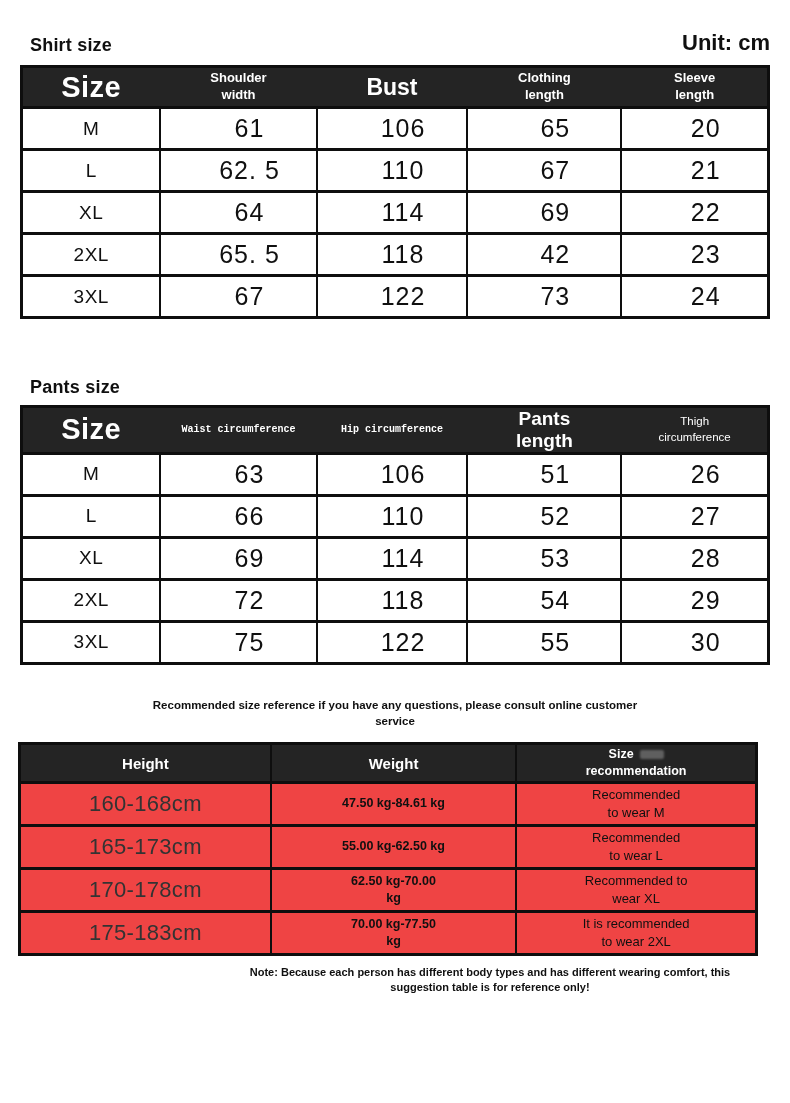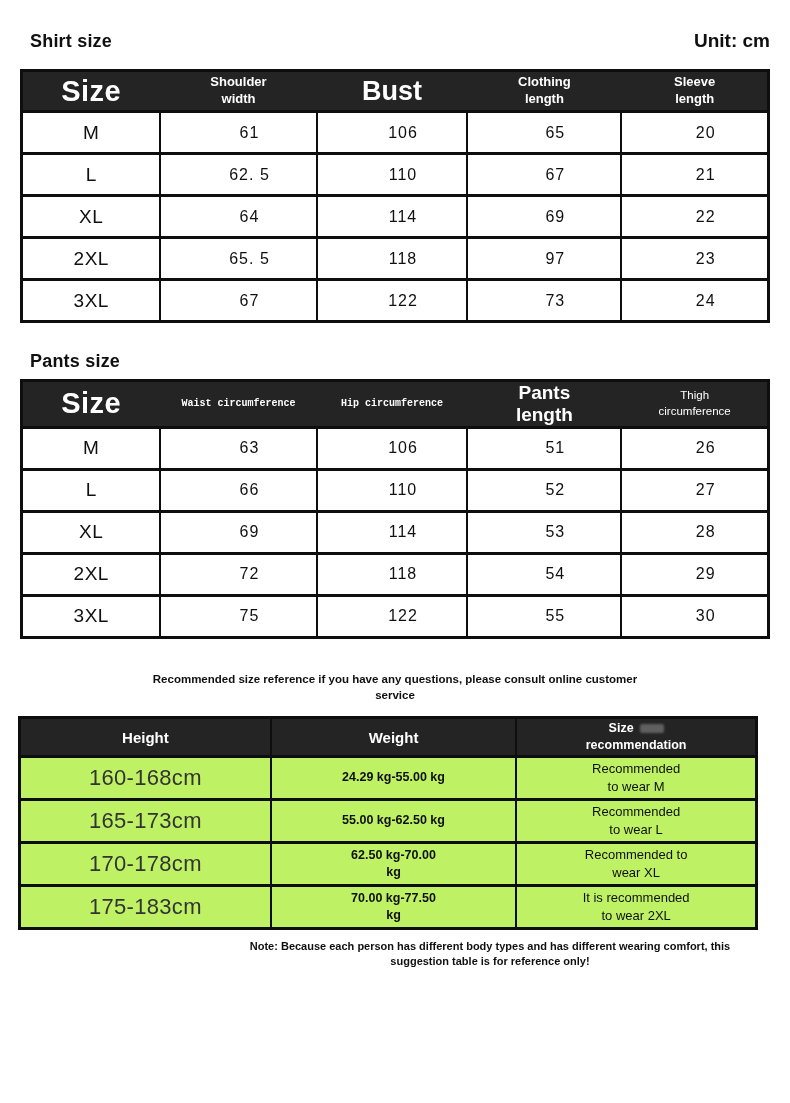--- a/index.html
+++ b/index.html
@@ -8,26 +8,26 @@
     height: 1103px;
     font-family: "Liberation Sans", "DejaVu Sans", sans-serif;
     color: #101010;
     overflow: hidden;
   }
   .page { position: relative; width: 790px; height: 1103px; }
 
   
   .topbar {
     display: flex; justify-content: space-between; align-items: flex-end;
-    padding: 30px 20px 17px 30px;
+    padding: 30px 20px 9px 30px;
   }
   .section-title { font-size: 18px; font-weight: bold; letter-spacing: .2px; }
-  .unit-label { font-size: 19px; font-weight: bold; }
-
-  .pants-title-row { padding: 28px 20px 7px 30px; }
+  .unit-label { font-size: 22px; font-weight: bold; }
+
+  .pants-title-row { padding: 58px 20px 7px 30px; }
 
   
   table.size-table {
     border-collapse: collapse; table-layout: fixed;
     margin-left: 20px; width: 750px;
     border: 3px solid #0e0e0e;
   }
   table.size-table thead th {
     background: #242424; color: #ffffff;
     height: 41px; text-align: center; vertical-align: middle;
@@ -37,27 +37,27 @@
   table.size-table tbody td {
     background: #ffffff;
     height: 42px; text-align: center; vertical-align: middle;
     border: 2px solid #0e0e0e;
     border-top-width: 3px; border-bottom-width: 3px;
   }
   .pre { white-space: pre-line; }
 
   .h-size  { font-size: 29px; font-weight: bold; letter-spacing: .5px; }
   .h-small { font-size: 13px; font-weight: bold; line-height: 1.3; }
-  .h-bust  { font-size: 27px; font-weight: bold; }
+  .h-bust  { font-size: 23px; font-weight: bold; }
   .h-tiny  { font-size: 10px; font-weight: bold; font-family: Liberation Mono, monospace; }
   .h-mid   { font-size: 19px; font-weight: bold; line-height: 1.15; }
   .h-thigh { font-size: 11.5px; font-weight: normal; line-height: 1.35; }
 
   .size-col { font-size: 19px; letter-spacing: .5px; }
-  .num      { font-size: 16px; letter-spacing: 1px; padding-left: 22px; }
+  .num      { font-size: 25px; letter-spacing: 1px; padding-left: 22px; }
 
   
   .note-measure {
     width: 500px; margin: 13px 0 0 262px; text-align: center;
     color: #666666; font-weight: bold; font-size: 11.5px; line-height: 1.3;
   }
   .note-consult {
     width: 540px; margin: 32px auto 0; text-align: center;
     font-weight: bold; font-size: 11.5px; line-height: 1.45;
   }
@@ -70,21 +70,21 @@
     border: 3px solid #0e0e0e;
     padding-left: 32px;
   }
   table.rec-table thead th {
     background: #242424; color: #ffffff;
     height: 39px; text-align: center; vertical-align: middle;
     border: 2px solid #0e0e0e;
     border-top-width: 3px; border-bottom-width: 3px;
   }
   table.rec-table tbody td {
-    background: #bef264;
+    background: #ef4444;
     height: 43px; text-align: center; vertical-align: middle;
     border: 2px solid #0e0e0e;
     border-top-width: 3px; border-bottom-width: 3px;
   }
   .h-t3  { font-size: 15px; font-weight: bold; }
   .h-rec { font-size: 12.5px; font-weight: bold; line-height: 1.35; }
   .smudge {
     display: inline-block; width: 24px; height: 9px; margin-left: 6px;
     background: #9a9a9a; opacity: .5; border-radius: 2px;
     filter: blur(1px); vertical-align: middle;
@@ -147,21 +147,21 @@
         <td class="size-col">XL</td>
         <td class="num">64</td>
         <td class="num">114</td>
         <td class="num">69</td>
         <td class="num">22</td>
       </tr>
       <tr>
         <td class="size-col">2XL</td>
         <td class="num">65. 5</td>
         <td class="num">118</td>
-        <td class="num">97</td>
+        <td class="num">42</td>
         <td class="num">23</td>
       </tr>
       <tr>
         <td class="size-col">3XL</td>
         <td class="num">67</td>
         <td class="num">122</td>
         <td class="num">73</td>
         <td class="num">24</td>
       </tr>
     </tbody>
@@ -246,21 +246,21 @@
         <th class="h-t3">Weight</th>
         <th class="h-rec">
           <span>Size</span><span class="smudge"></span><br>
           <span>recommendation</span>
         </th>
       </tr>
     </thead>
     <tbody>
       <tr>
         <td class="height-val">160-168cm</td>
-        <td class="weight-val pre">24.29 kg-55.00 kg</td>
+        <td class="weight-val pre">47.50 kg-84.61 kg</td>
         <td class="rec-val pre">Recommended
 to wear M</td>
       </tr>
       <tr>
         <td class="height-val">165-173cm</td>
         <td class="weight-val pre">55.00 kg-62.50 kg</td>
         <td class="rec-val pre">Recommended
 to wear L</td>
       </tr>
       <tr>

